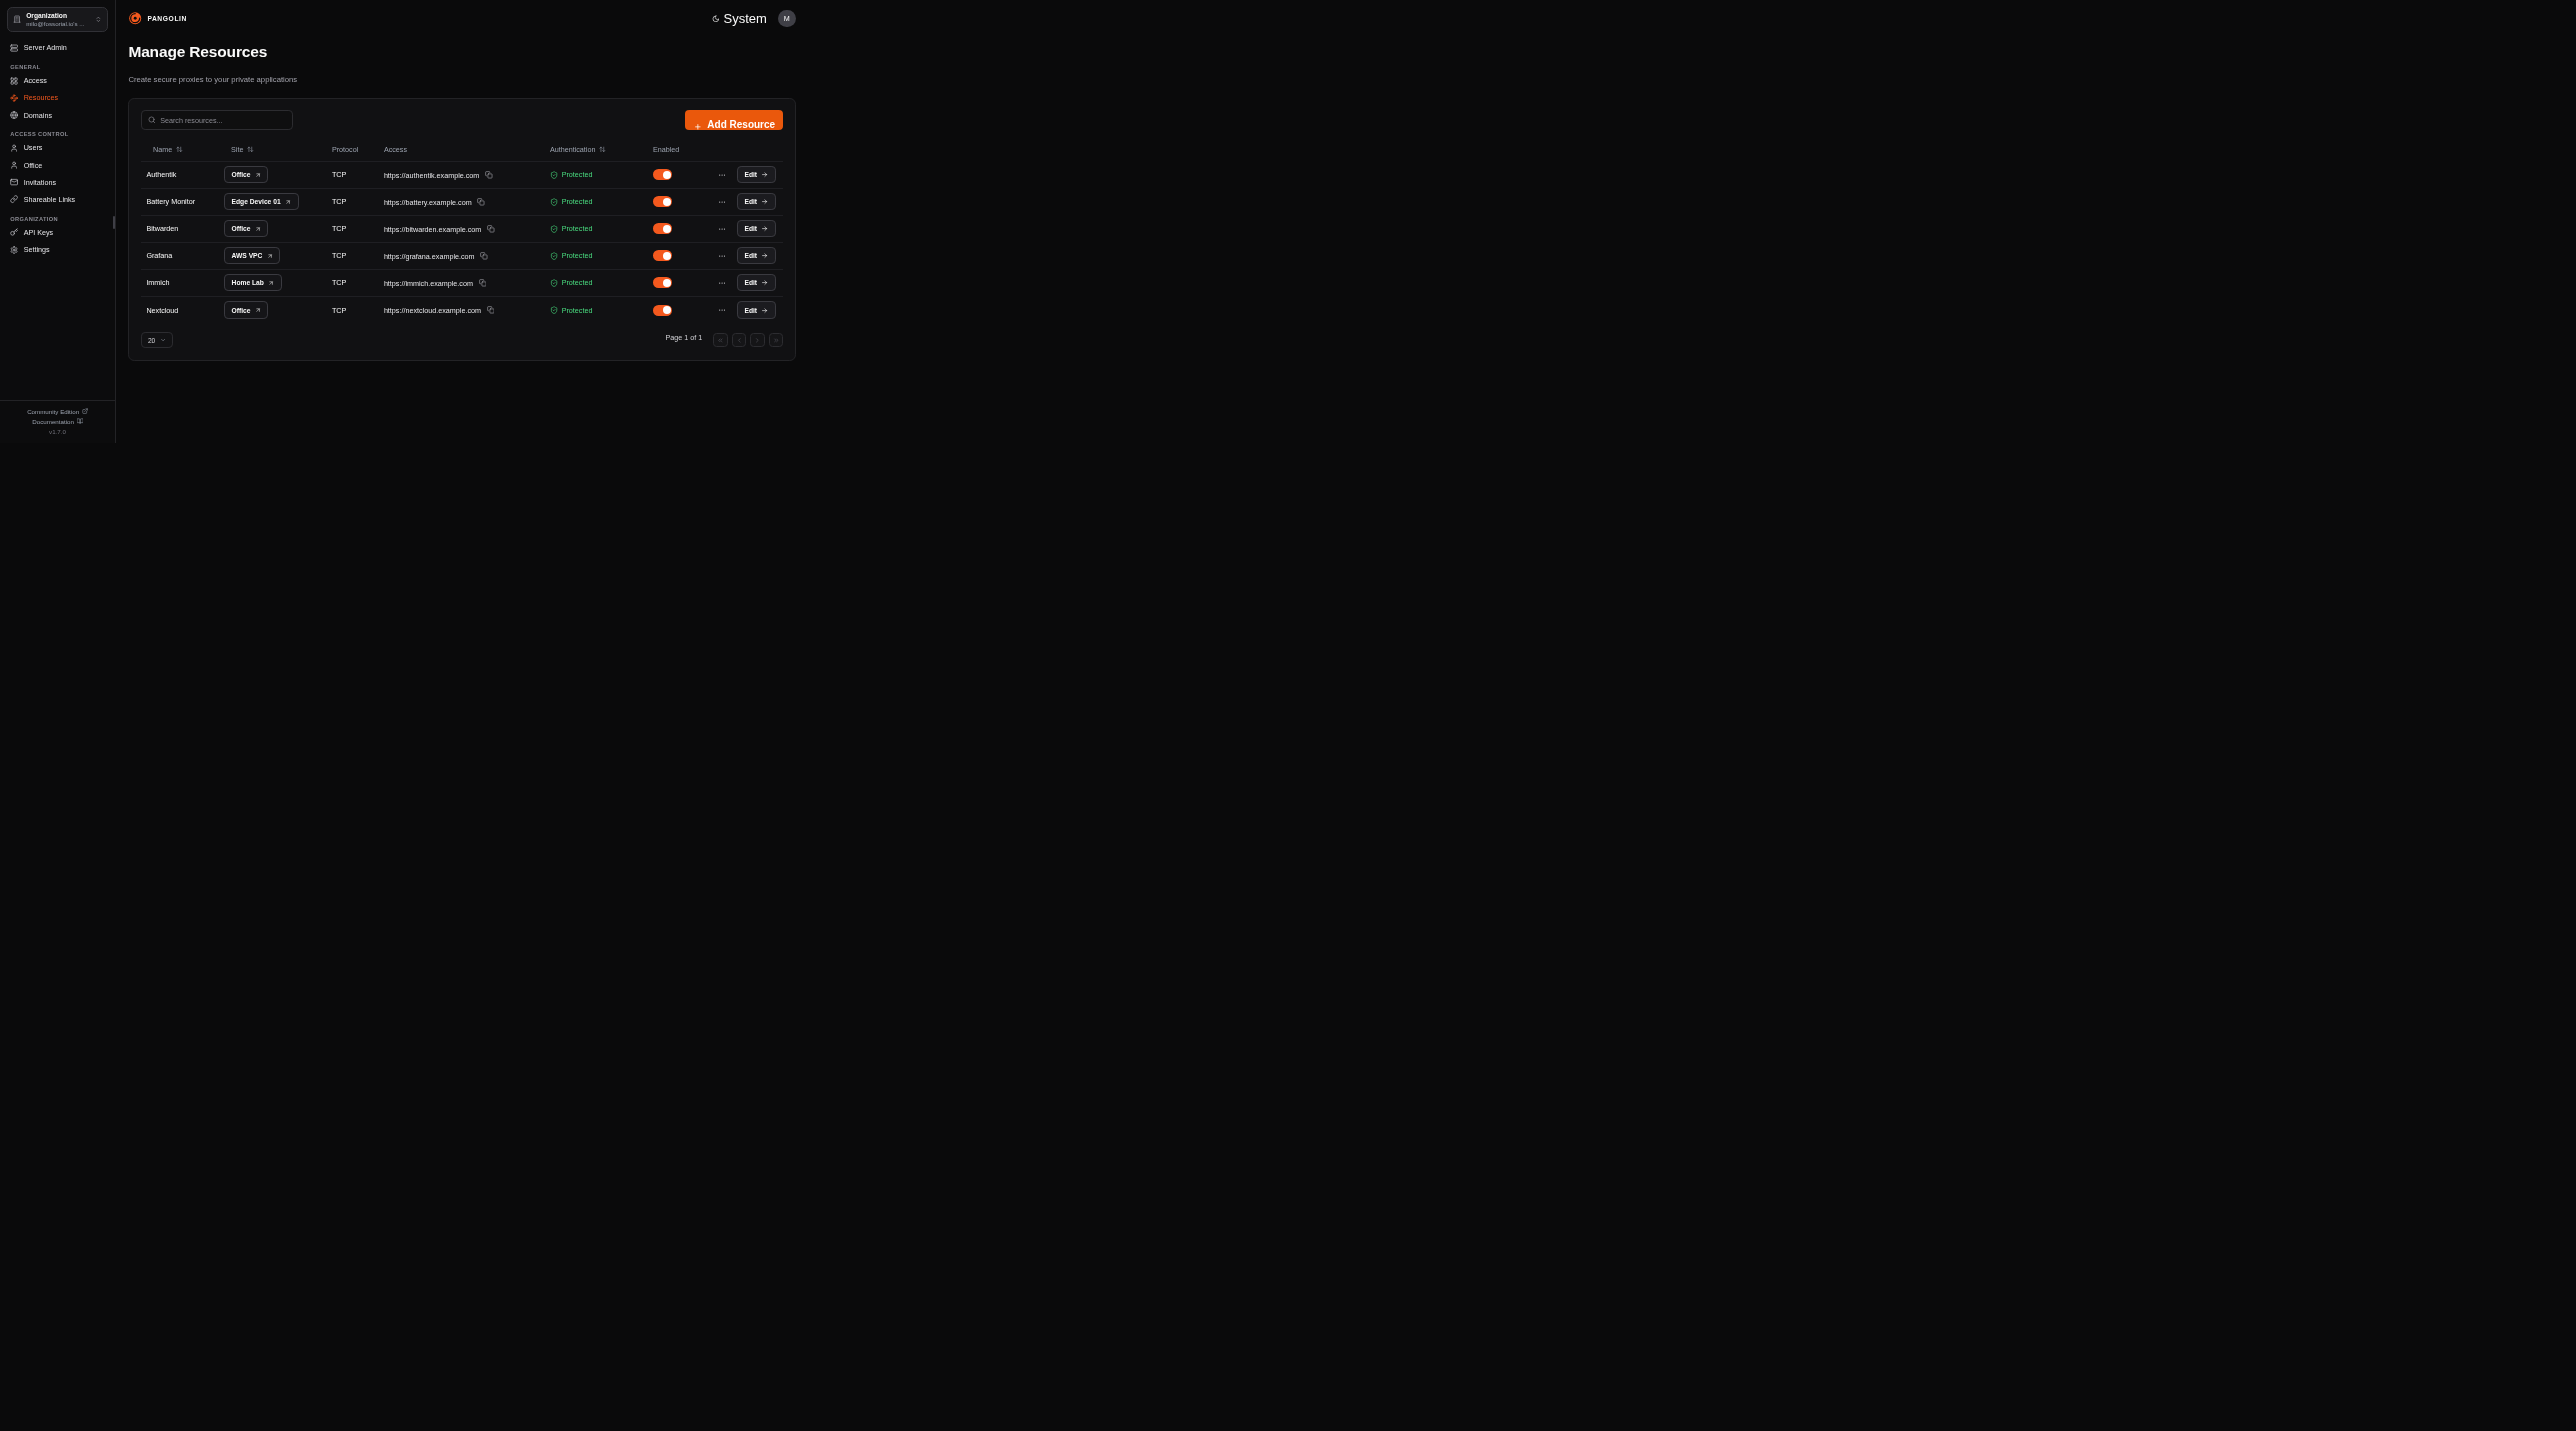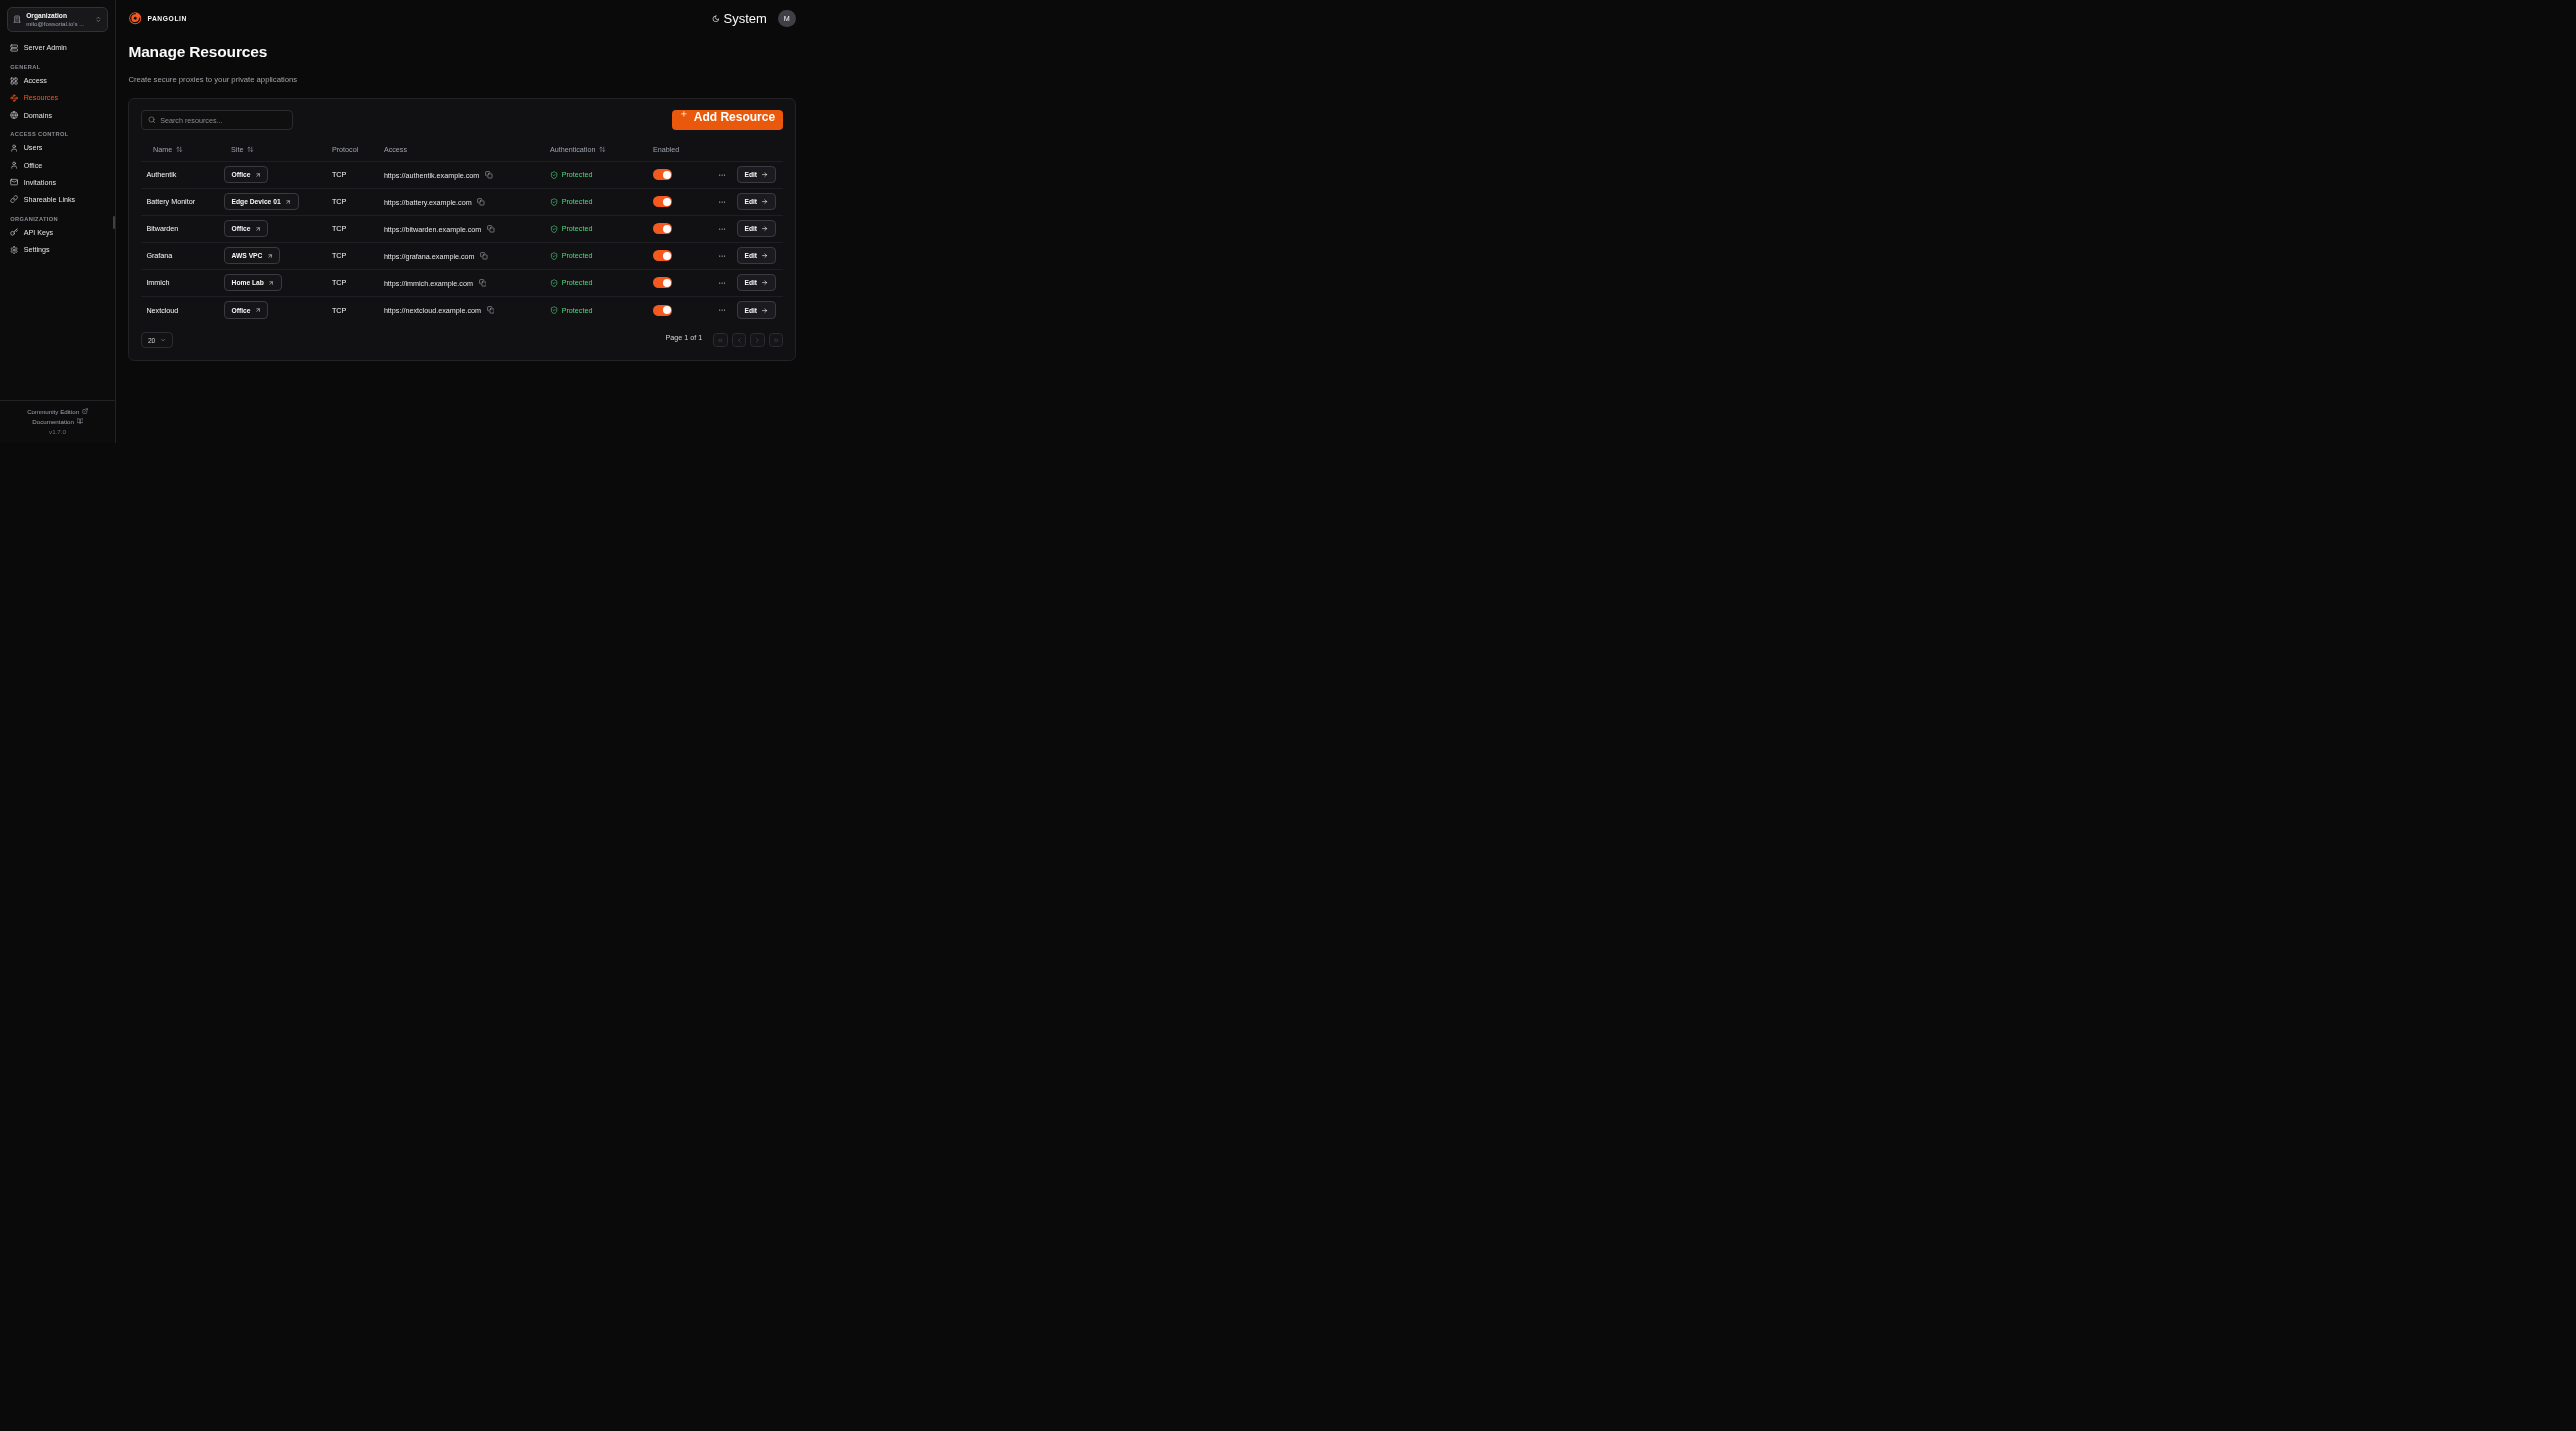--- a/index.html
+++ b/index.html
@@ -38,21 +38,21 @@
   .page-head{margin-top:6.2px}
   .page-title{font-size:15.5px;font-weight:800;letter-spacing:-.01em}
   .page-sub{color:#a1a1aa;font-size:7.7px;margin-top:14px}
 
   .card{margin-top:13.4px;background:#111113;border:0.5px solid #232326;border-radius:6.2px;padding:11.3px}
   .toolbar{display:flex;justify-content:space-between;align-items:center}
   .search{display:flex;align-items:center;gap:4.6px;width:152px;height:20.6px;border:0.5px solid #2c2c30;border-radius:4.1px;padding:0 6.2px;background:#0f0f10;color:#8b8b93}
   .search .ic{width:7.7px;height:7.7px}
   .search input{background:transparent;border:0;outline:0;color:#e4e4e7;font-size:7.2px;width:100%;font-family:inherit}
   .search input::placeholder{color:#8b8b93}
-  .add-btn{display:flex;align-items:flex-start;gap:6px;background:#ea580c;color:#fff;border:0;border-radius:4.1px;height:20.6px;padding:0 8.2px;font-size:12px;font-weight:600;cursor:pointer;font-family:inherit}
+  .add-btn{display:flex;align-items:flex-end;gap:6px;background:#ea580c;color:#fff;border:0;border-radius:4.1px;height:20.6px;padding:0 8.2px;font-size:10px;font-weight:600;cursor:pointer;font-family:inherit}
   .add-btn .ic{width:7.7px;height:7.7px;stroke-width:2.4}
 
   
   .tbl{margin-top:8.2px}
   .thead,.trow{display:grid;grid-template-columns:78px 108px 52px 166px 103px 1fr;align-items:center;padding:0 5.2px}
   .thead{height:23px;color:#9ca3af;font-size:7.2px;border-bottom:0.5px solid #1f1f23}
   .thead .hcell{display:flex;align-items:center;gap:3.6px}
   .thead .pl{padding-left:7.2px}
   .sort-ic{width:6.7px;height:6.7px;color:#9ca3af}
   .trow{height:27px;border-bottom:0.5px solid #1f1f23}

